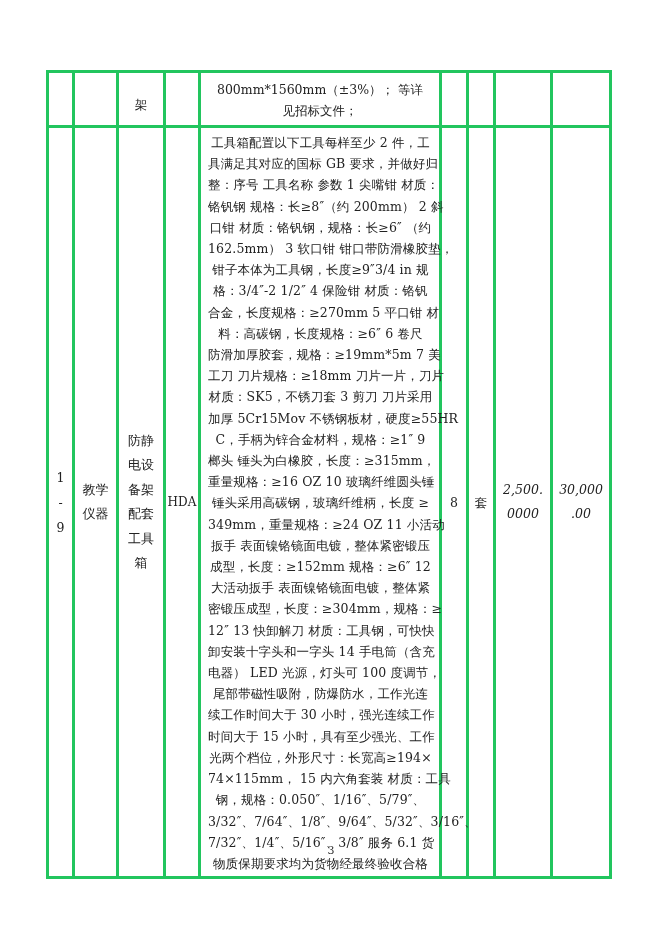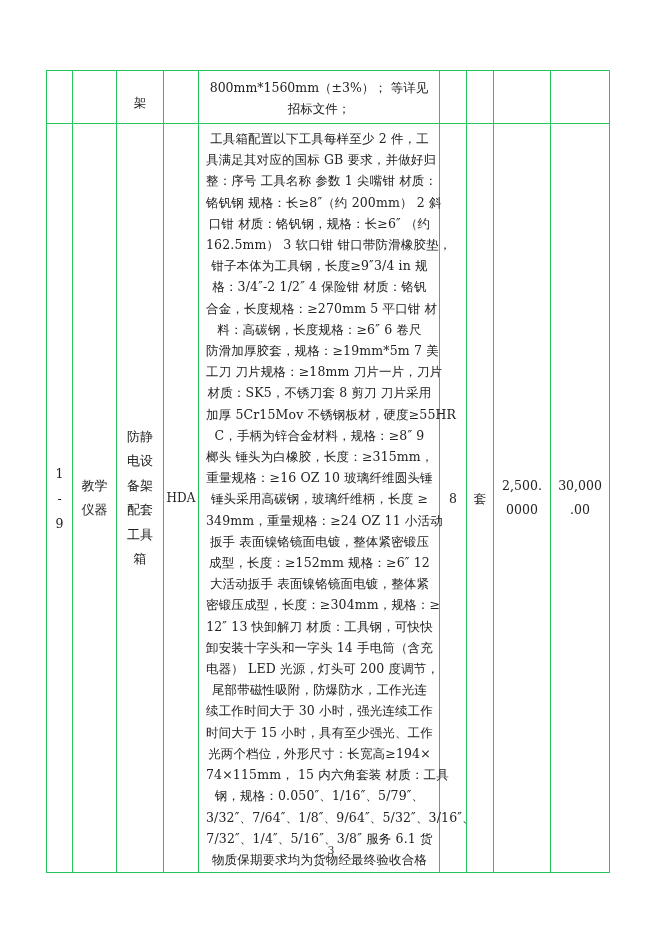--- a/index.html
+++ b/index.html
@@ -1,30 +1,30 @@
 <!DOCTYPE html>
 <html><head>
 <meta charset="utf-8">
 <style>
   html, body { margin: 0; padding: 0; background: #ffffff; }
   body { width: 662px; height: 936px; position: relative; overflow: hidden;
          font-family: "DejaVu Serif", "Liberation Serif", serif; color: #222; }
   table.spec { position: absolute; left: 46px; top: 70px; border-collapse: collapse;
                table-layout: fixed; width: 563px; }
-  table.spec td { border: 1px solid #22c55e; padding: 0; vertical-align: middle;
+  table.spec td { border: 3px solid #22c55e; padding: 0; vertical-align: middle;
                   text-align: center; font-size: 12.5px; line-height: 21px; }
   td.top { vertical-align: top; }
   .cont-cell { padding-top: 10px !important; }
   .desc { text-align: left; padding: 4px 6px 2px 7px !important; vertical-align: top !important; margin-left: 44px; }
   .desc-line { display: block; white-space: nowrap; font-size: 12.5px; line-height: 21.2px; letter-spacing: 0.15px; }
   .desc-first { text-align: center; padding: 6px 4px 4px 4px !important; vertical-align: top !important; }
   .vtext { display: inline-block; width: 1em; line-height: 25px; word-break: break-all; }
   .vtext2 { display: inline-block; width: 2.1em; line-height: 24px; word-break: break-all; font-size: 13px; text-align: center; }
   .vtext3 { display: inline-block; width: 2.2em; line-height: 24.5px; word-break: break-all; font-size: 13px; }
-  .num { line-height: 24px; }
+  .num { line-height: 24px; font-style: italic; }
   .page-num { position: absolute; left: 0; width: 662px; top: 844px; text-align: center;
               font-size: 11px; color: #333; }
 </style>
 </head>
 <body>
 
 <table class="spec">
   <colgroup>
     <col style="width:26px">
     <col style="width:44px">
@@ -74,34 +74,34 @@
             <span class="desc-line">整：序号 工具名称 参数 1 尖嘴钳 材质：</span>
             <span class="desc-line">铬钒钢 规格：长≥8″（约 200mm） 2 斜</span>
             <span class="desc-line">口钳 材质：铬钒钢，规格：长≥6″ （约</span>
             <span class="desc-line">162.5mm） 3 软口钳 钳口带防滑橡胶垫，</span>
             <span class="desc-line">钳子本体为工具钢，长度≥9″3/4 in 规</span>
             <span class="desc-line">格：3/4″-2 1/2″ 4 保险钳 材质：铬钒</span>
             <span class="desc-line">合金，长度规格：≥270mm 5 平口钳 材</span>
             <span class="desc-line">料：高碳钢，长度规格：≥6″ 6 卷尺</span>
             <span class="desc-line">防滑加厚胶套，规格：≥19mm*5m 7 美</span>
             <span class="desc-line">工刀 刀片规格：≥18mm 刀片一片，刀片</span>
-            <span class="desc-line">材质：SK5，不锈刀套 8 剪刀 刀片采用</span>
+            <span class="desc-line">材质：SK5，不锈刀套 3 剪刀 刀片采用</span>
             <span class="desc-line">加厚 5Cr15Mov 不锈钢板材，硬度≥55HR</span>
-            <span class="desc-line">C，手柄为锌合金材料，规格：≥8″ 9</span>
+            <span class="desc-line">C，手柄为锌合金材料，规格：≥1″ 9</span>
             <span class="desc-line">榔头 锤头为白橡胶，长度：≥315mm，</span>
             <span class="desc-line">重量规格：≥16 OZ 10 玻璃纤维圆头锤</span>
             <span class="desc-line">锤头采用高碳钢，玻璃纤维柄，长度 ≥</span>
             <span class="desc-line">349mm，重量规格：≥24 OZ 11 小活动</span>
             <span class="desc-line">扳手 表面镍铬镜面电镀，整体紧密锻压</span>
             <span class="desc-line"> 成型，长度：≥152mm 规格：≥6″ 12</span>
             <span class="desc-line">大活动扳手 表面镍铬镜面电镀，整体紧</span>
             <span class="desc-line">密锻压成型，长度：≥304mm，规格：≥</span>
             <span class="desc-line">12″ 13 快卸解刀 材质：工具钢，可快快</span>
             <span class="desc-line">卸安装十字头和一字头 14 手电筒（含充</span>
-            <span class="desc-line">电器） LED 光源，灯头可 200 度调节，</span>
+            <span class="desc-line">电器） LED 光源，灯头可 100 度调节，</span>
             <span class="desc-line">尾部带磁性吸附，防爆防水，工作光连</span>
             <span class="desc-line">续工作时间大于 30 小时，强光连续工作</span>
             <span class="desc-line">时间大于 15 小时，具有至少强光、工作</span>
             <span class="desc-line">光两个档位，外形尺寸：长宽高≥194×</span>
             <span class="desc-line">74×115mm， 15 内六角套装 材质：工具</span>
             <span class="desc-line">  钢，规格：0.050″、1/16″、5/79″、</span>
             <span class="desc-line">3/32″、7/64″、1/8″、9/64″、5/32″、3/16″、</span>
             <span class="desc-line">7/32″、1/4″、5/16″、3/8″ 服务 6.1 货</span>
             <span class="desc-line">物质保期要求均为货物经最终验收合格</span>
           </div>

